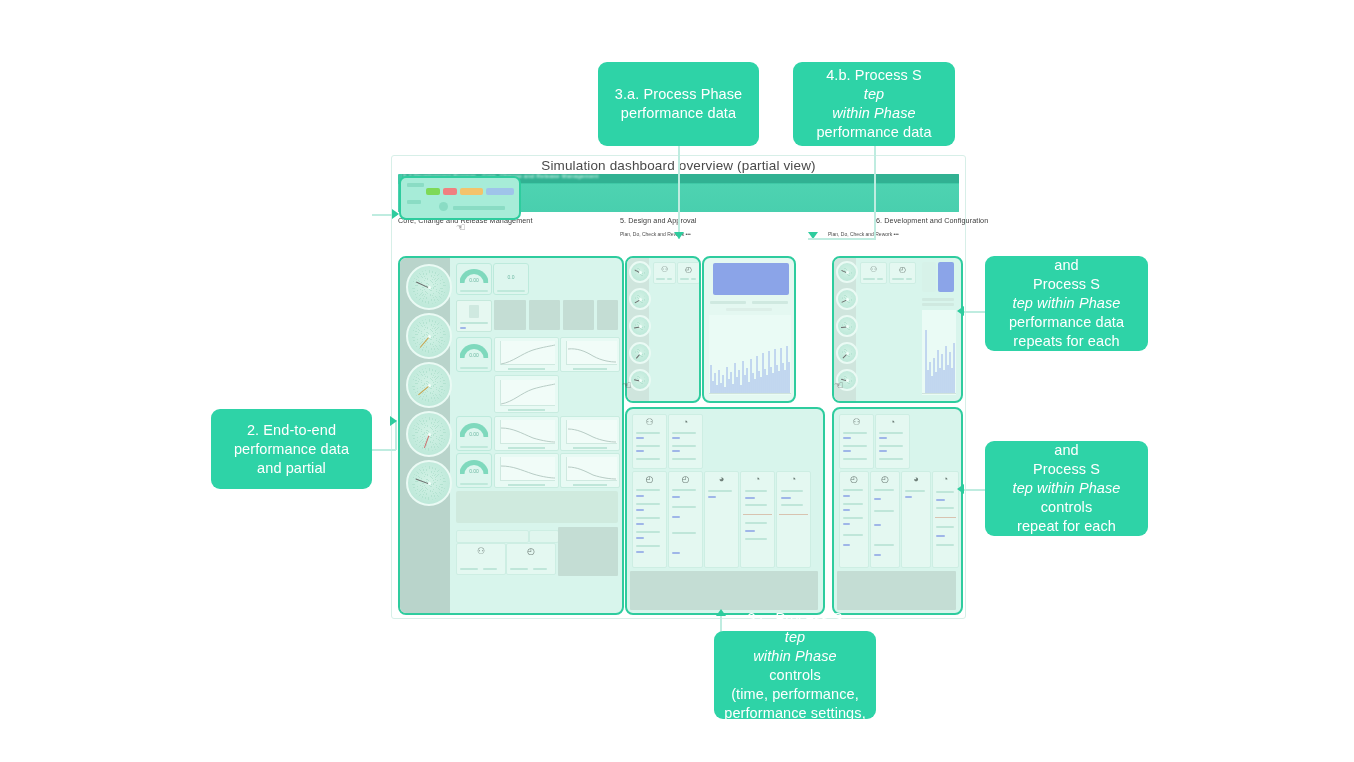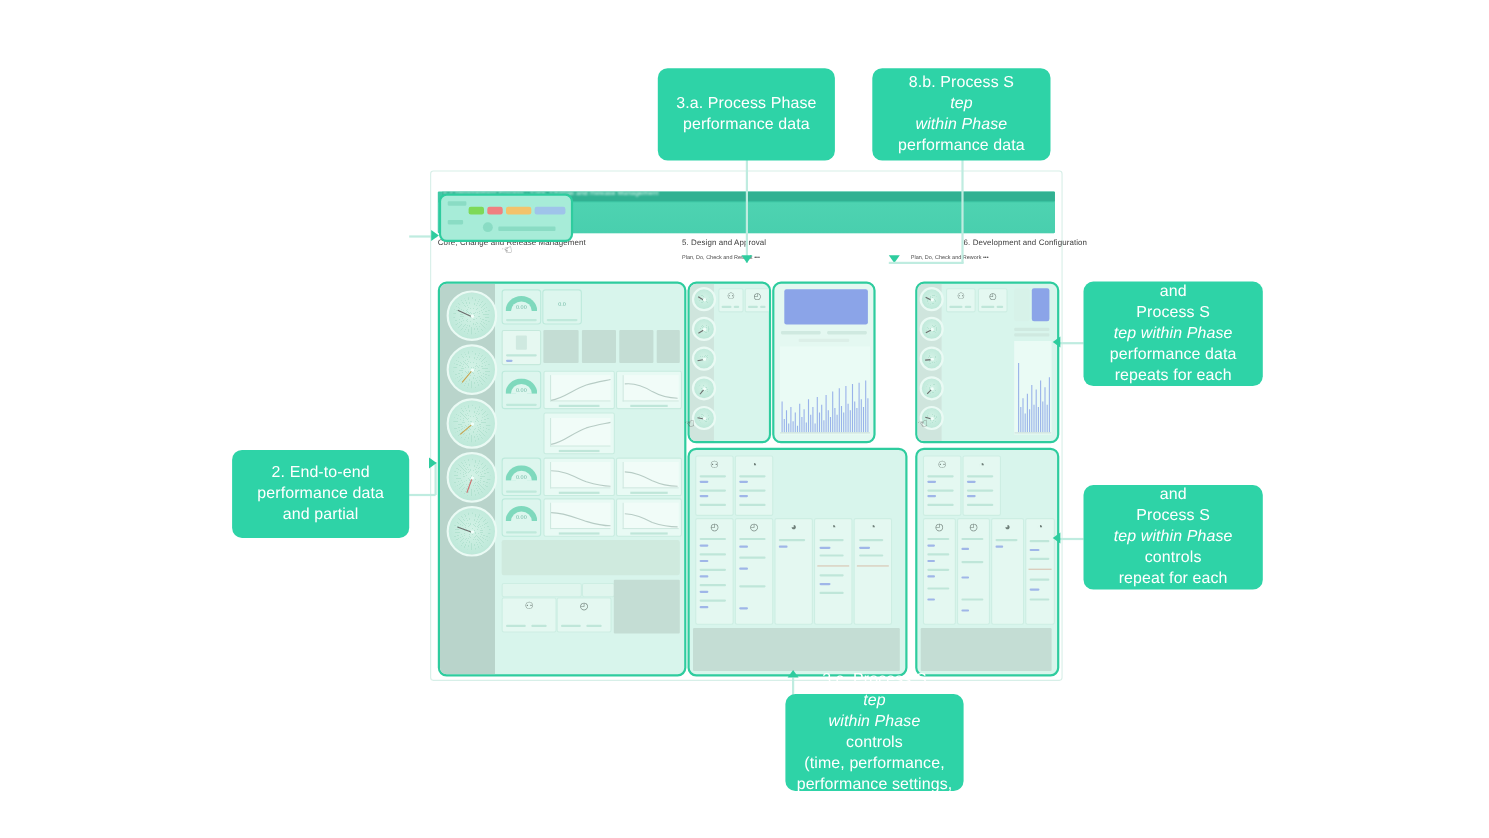--- a/index.html
+++ b/index.html
@@ -162,20 +162,21 @@
   .tsblock svg{width:100%;height:100%;display:block;}
 
   .smallhdr{position:absolute;height:2.5px;background:#cfe9e0;border-radius:1px;}
 </style>
 </head>
 <body>
 
 <div class="stage">
 
   <div class="dash-frame">
+    <div class="dash-title">Simulation dashboard overview (partial view)</div>
 
     <div class="dash-body">
 
       <div class="app-strip">
         <div class="bar-title"></div>
         <div class="bar-title-txt">5.2 Development Process - Core, Change and Release Management</div>
         <div class="strip-fill"></div>
       </div>
 
       <div class="panel" style="left:2px;top:82px;width:222px;height:355px;">
@@ -627,21 +628,21 @@
           <span>3.a. Process Phase</span>
         </span>
         <span>
           <span>performance data</span>
         </span>
       </div>
   </div>
 
   <div class="callout" style="left:793px;top:62px;width:162px;height:84px;">
     <div>
-        <span><span>8.b. Process S</span><i>tep</i></span>
+        <span><span>4.b. Process S</span><i>tep</i></span>
         <span><i>within Phase</i></span>
         <span>
           <span>performance data</span>
         </span>
       </div>
   </div>
 
   <div class="callout" style="left:714px;top:631px;width:162px;height:88px;">
     <div>
         <span><span>3.c. Process S</span><i>tep</i></span>

